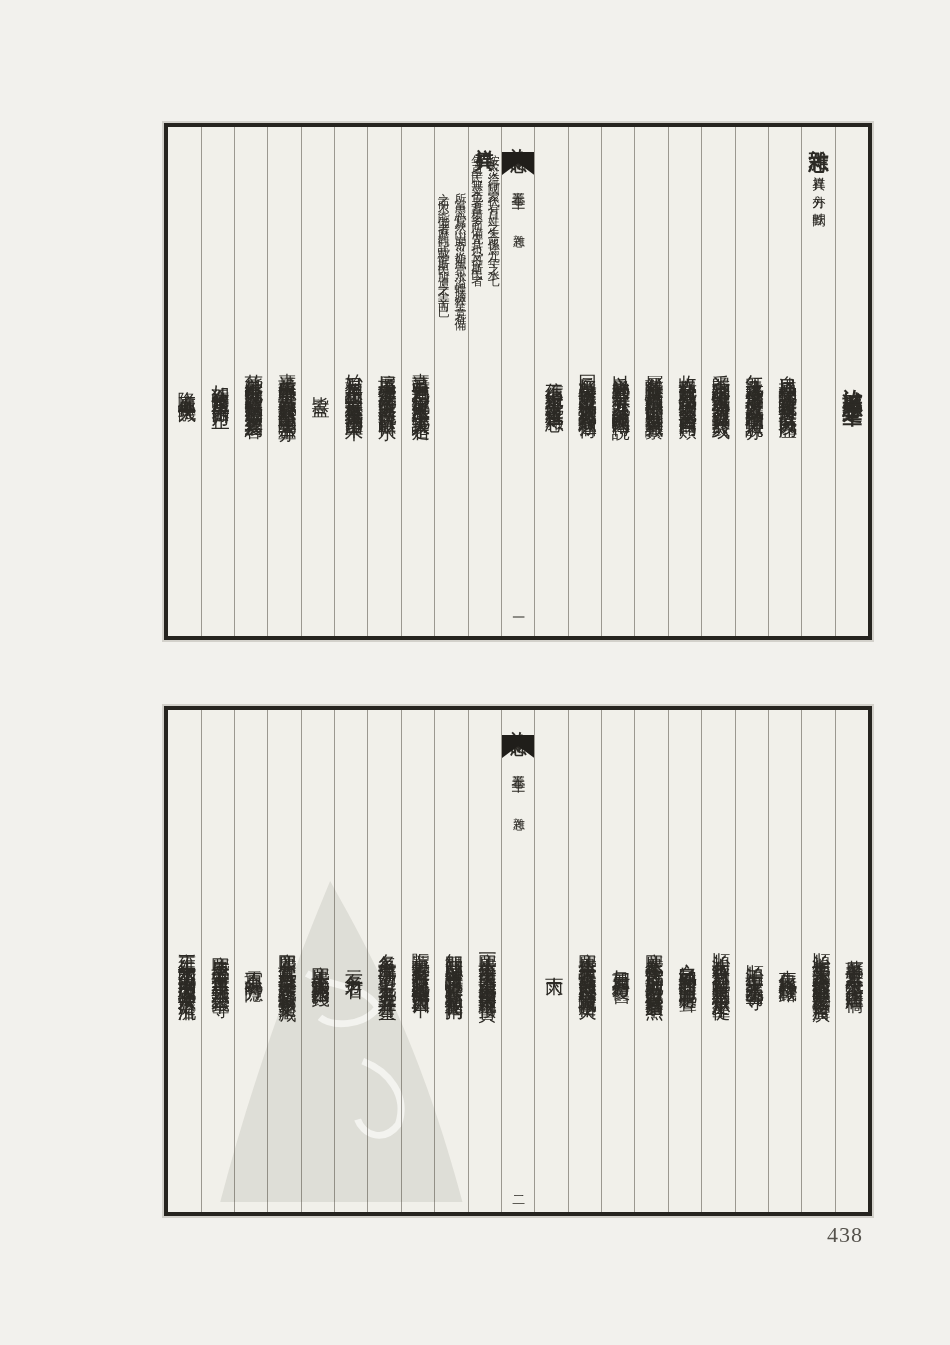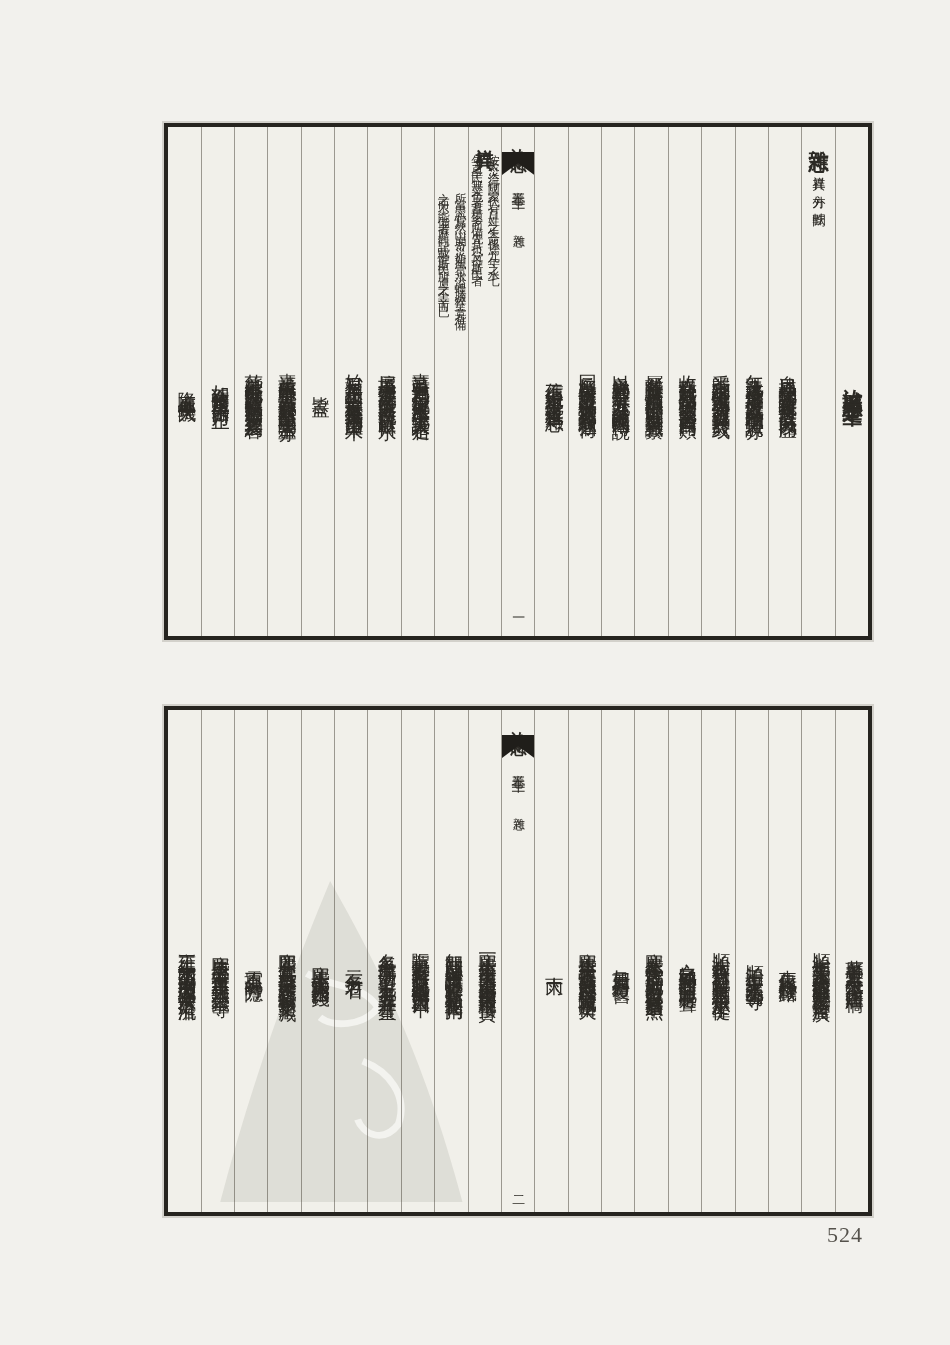--- a/index.html
+++ b/index.html
@@ -134,14 +134,14 @@
         <div class="col vtext col-text">名每名七斗餘丁幼口一百七十九名每名三斗五升貧生</div>
         <div class="col vtext col-text">二名每名一石</div>
         <div class="col vtext col-text">康熙十七年大饑斗米銀四錢</div>
         <div class="col vtext col-text">康熙四十九年八月縣東龍升天始現丈餘後長數十丈頭藏</div>
         <div class="col vtext col-text">雲不現易時方隱</div>
         <div class="col vtext col-text">康熙庚子辛丑壬寅連年旱蟲斗米銀一二三錢不等</div>
         <div class="col vtext col-text">雍正三年大水文明鄉山崩水湧城內深五六尺富處下流沿</div>
       </div>
     </section>
 
-  <div class="folio-print">524</div>
+  <div class="folio-print">438</div>
 </div>
 
 </body></html>

